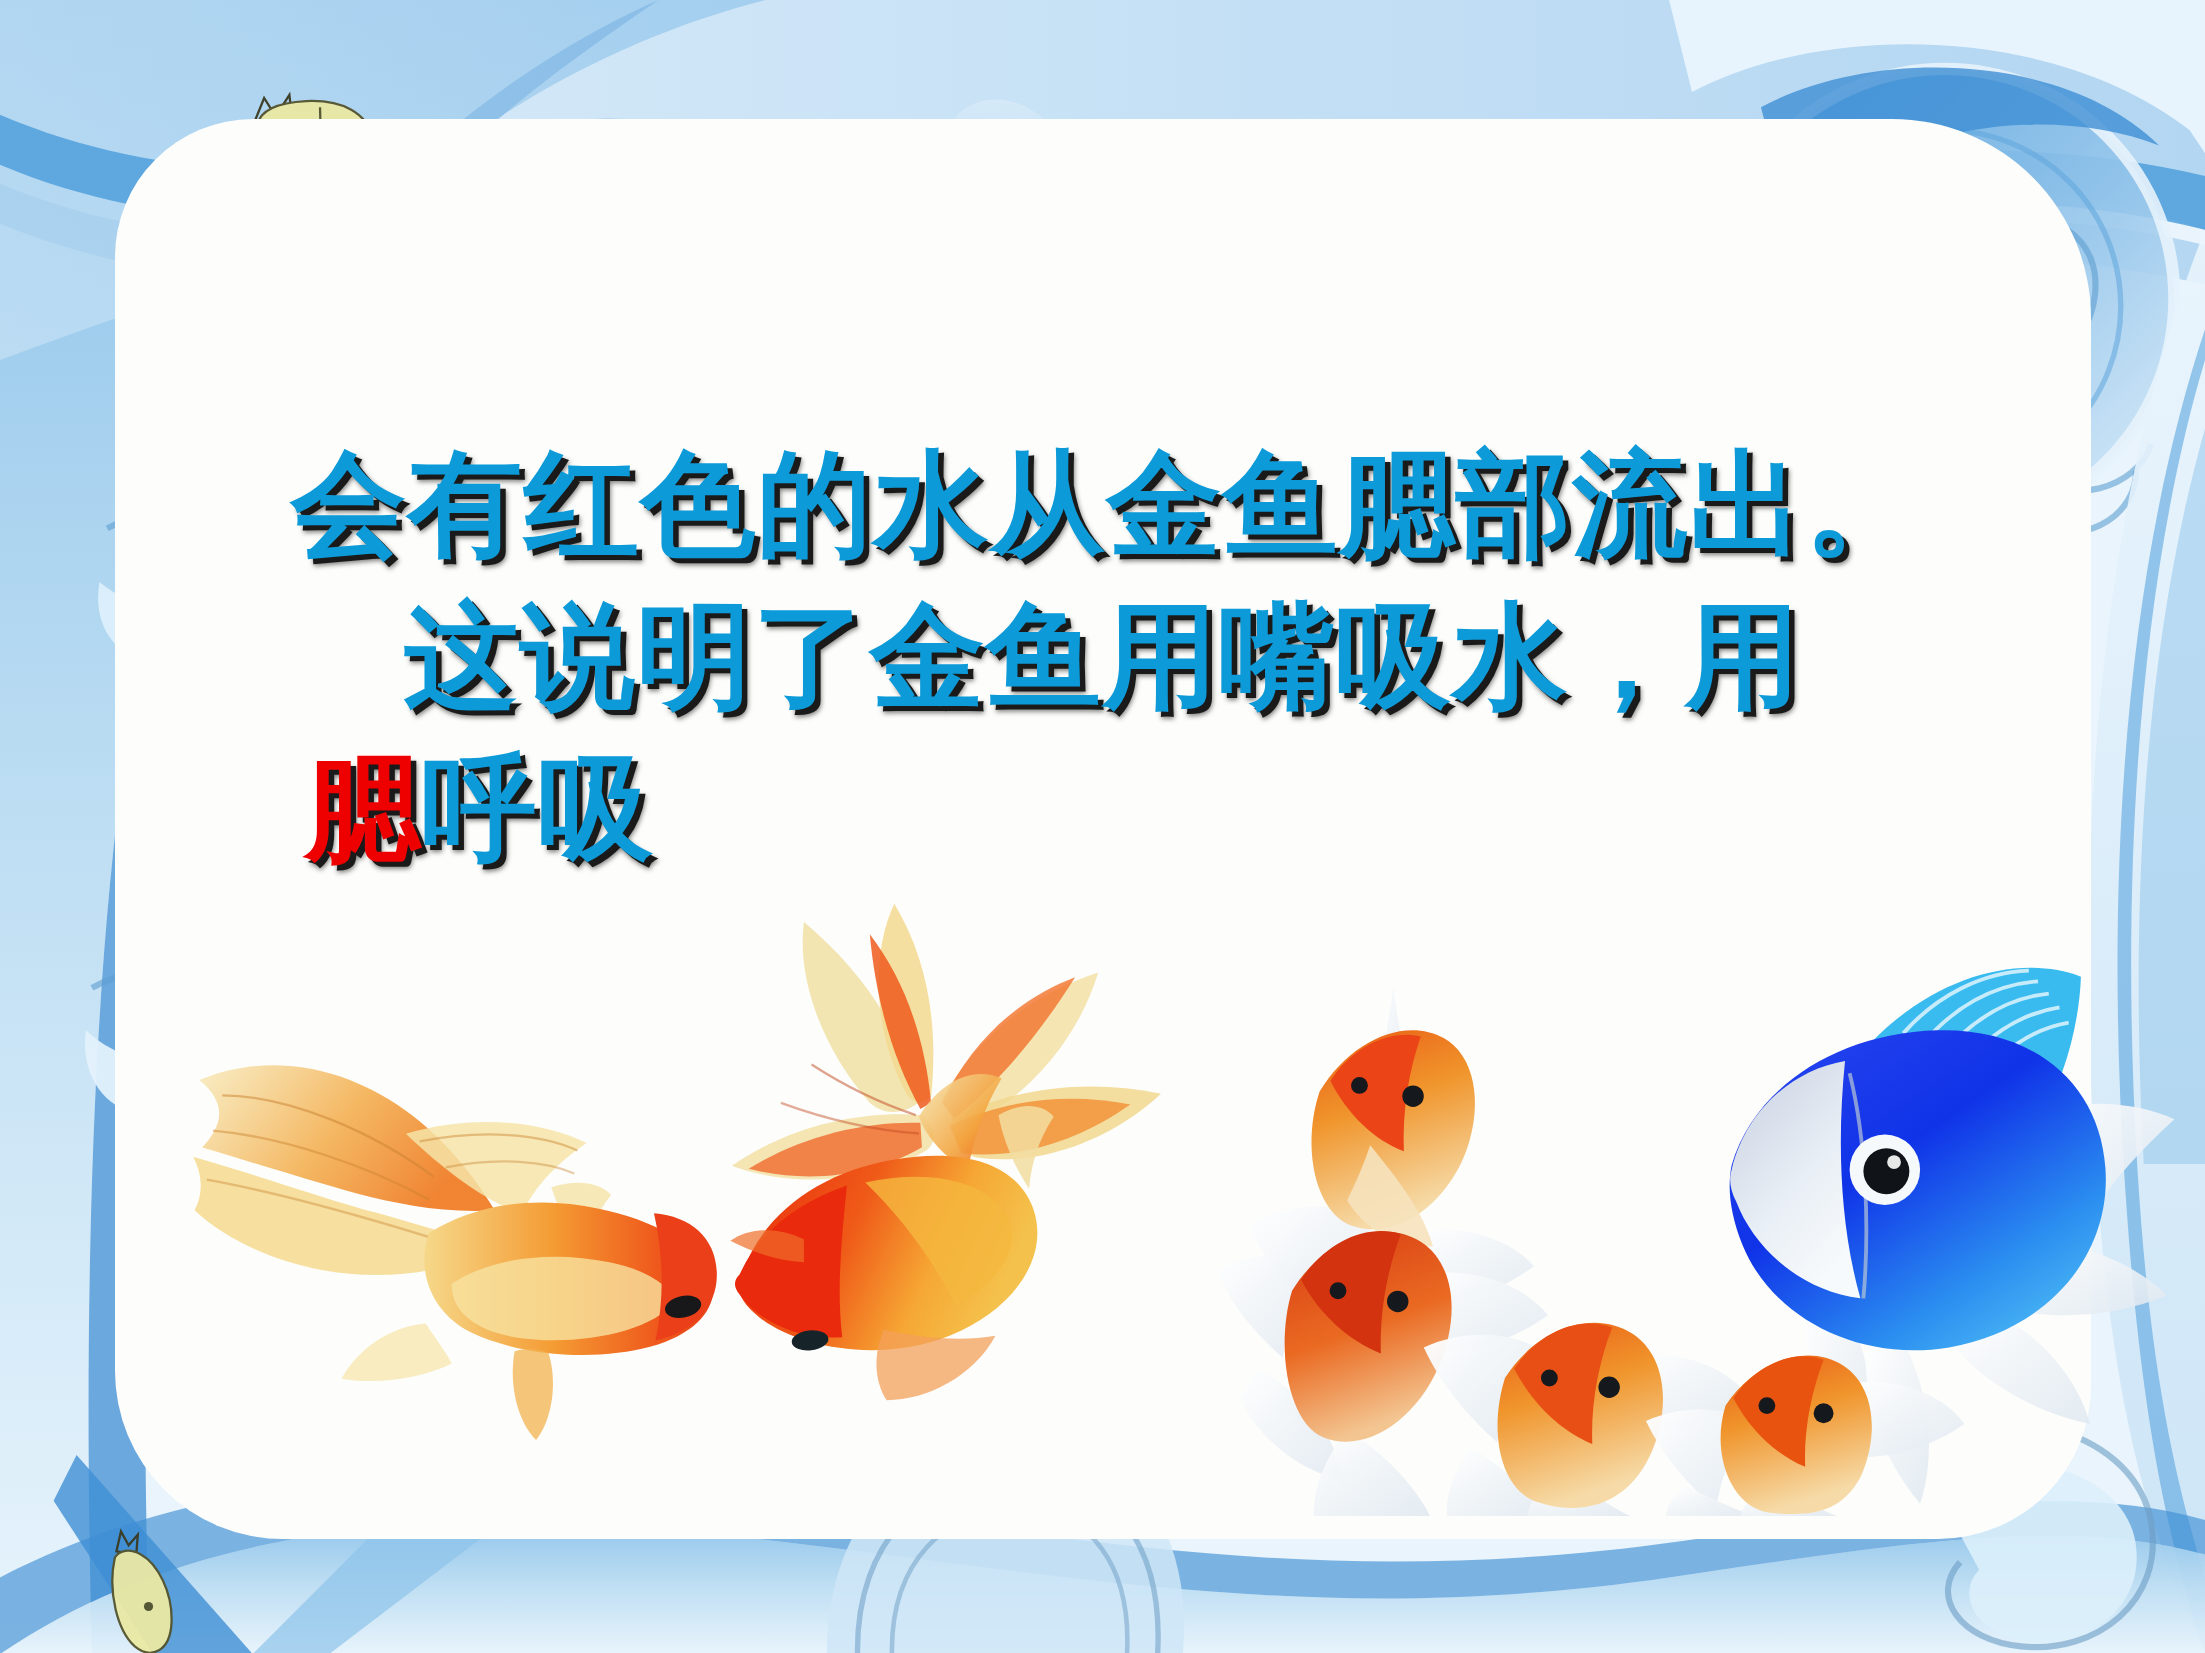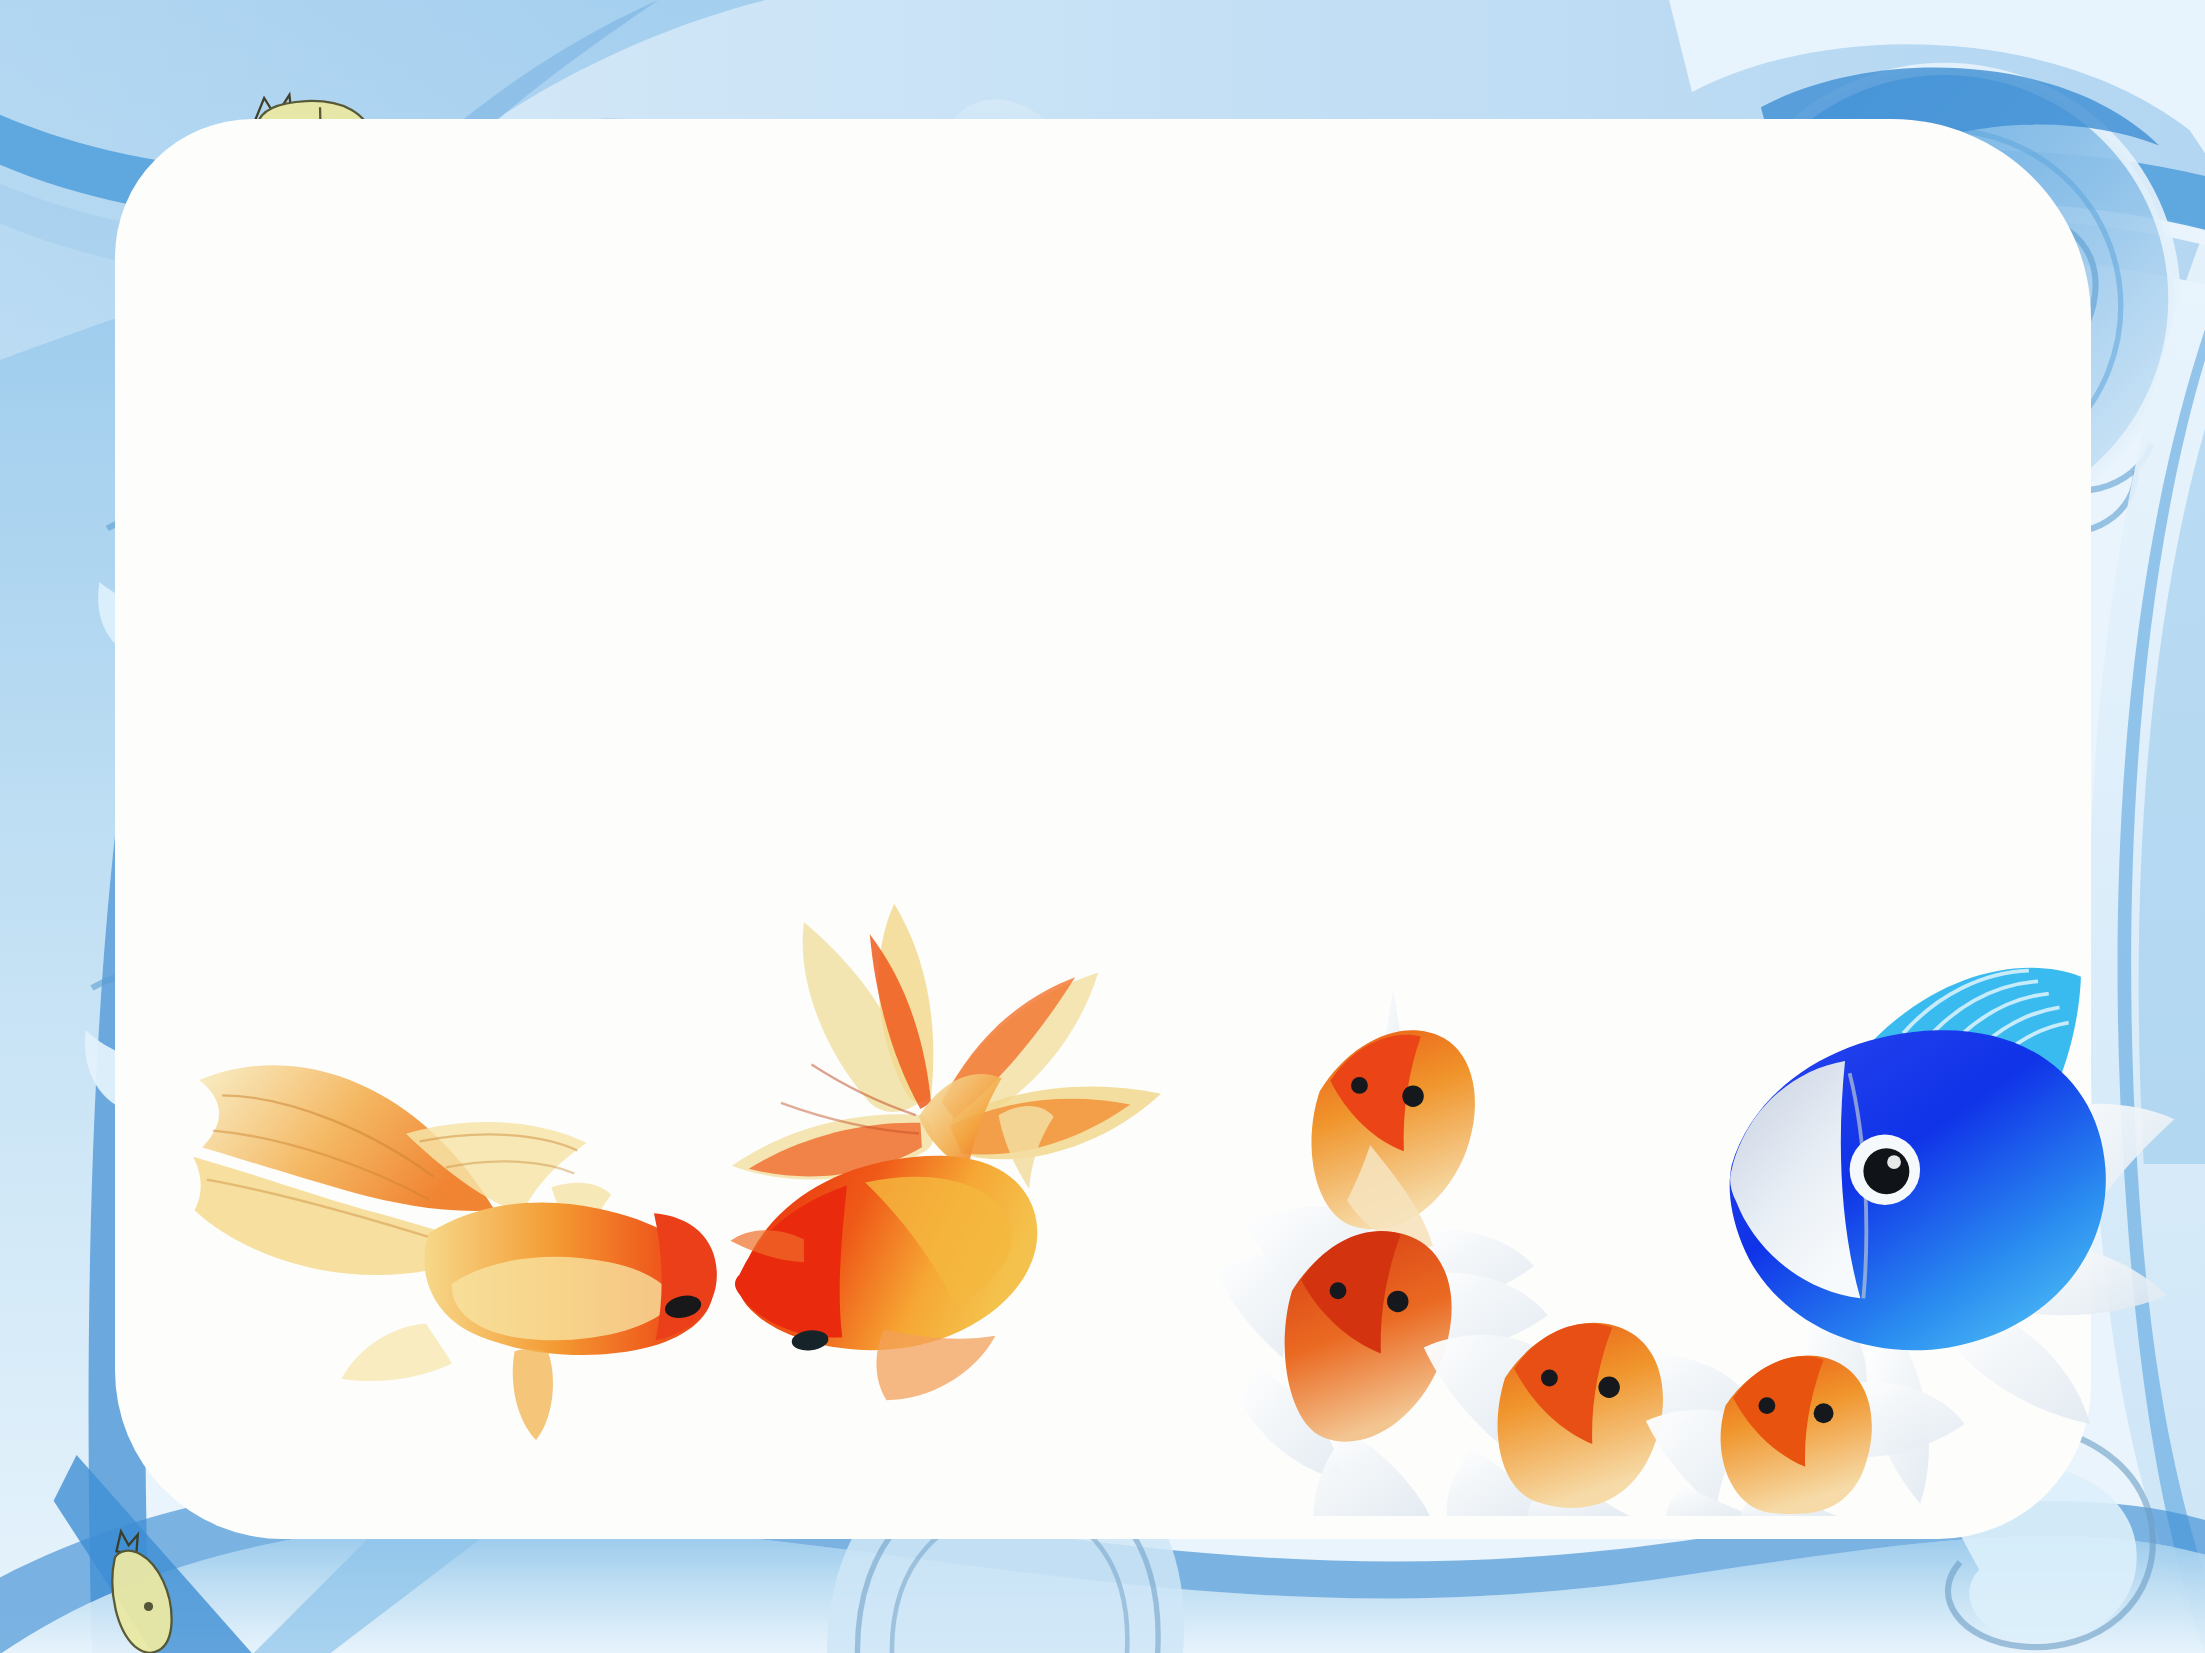--- a/index.html
+++ b/index.html
@@ -362,15 +362,20 @@
         <path d="M614,702 C664,726 698,740 702,740 L586,740 C588,724 598,710 614,702 Z" fill="url(#whiteFin)"></path>
         <path d="M726,706 C776,724 806,740 810,740 L684,740 C686,724 702,712 726,706 Z" fill="url(#whiteFin)"></path>
         <path d="M664,596 C704,536 772,514 818,544 C858,570 866,632 840,690 C812,740 770,740 722,736 C672,730 644,660 664,596 Z" fill="url(#orangeFish)"></path>
         <path d="M674,586 C704,542 752,522 792,536 C776,578 766,628 768,676 C730,660 696,628 674,586 Z" fill="#e8540f"></path>
         <circle cx="792" cy="606" r="13" fill="#15191d"></circle>
         <circle cx="718" cy="596" r="11" fill="#15191d"></circle>
       </g>
     </svg>
   </div>
 
+  <div class="textblock">
+    <span class="tline l1 cy">会有红色的水从金鱼腮部流出。</span>
+    <span class="tline l2 cy">这说明了金鱼用嘴吸水，用</span>
+    <span class="tline l3"><span class="cr">腮</span><span class="cy">呼吸</span></span>
+  </div>
 
 </div>
 
 
 </body></html>

